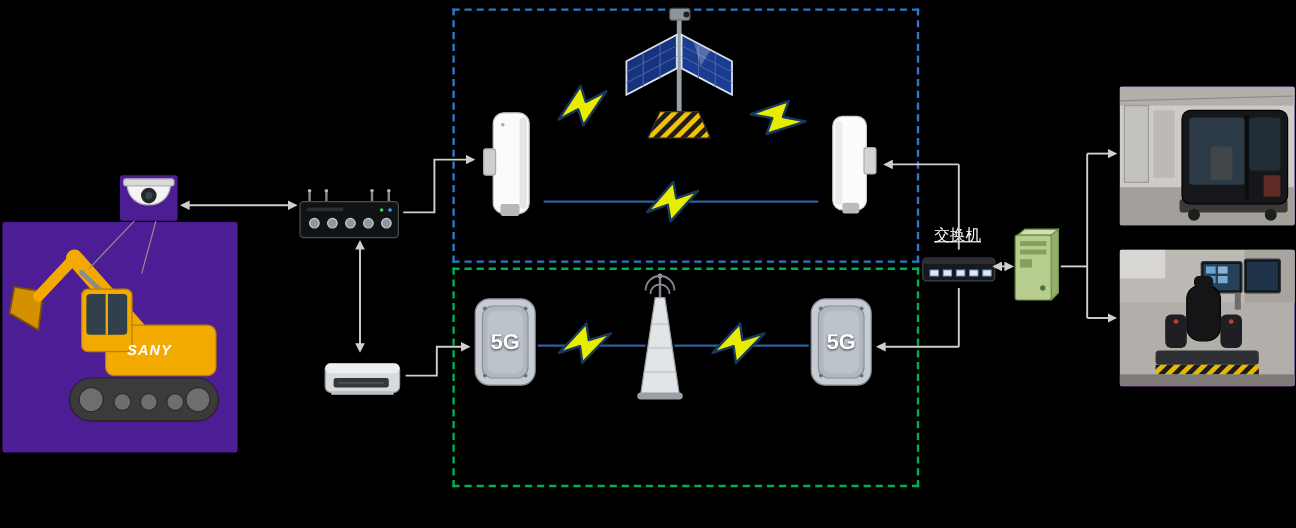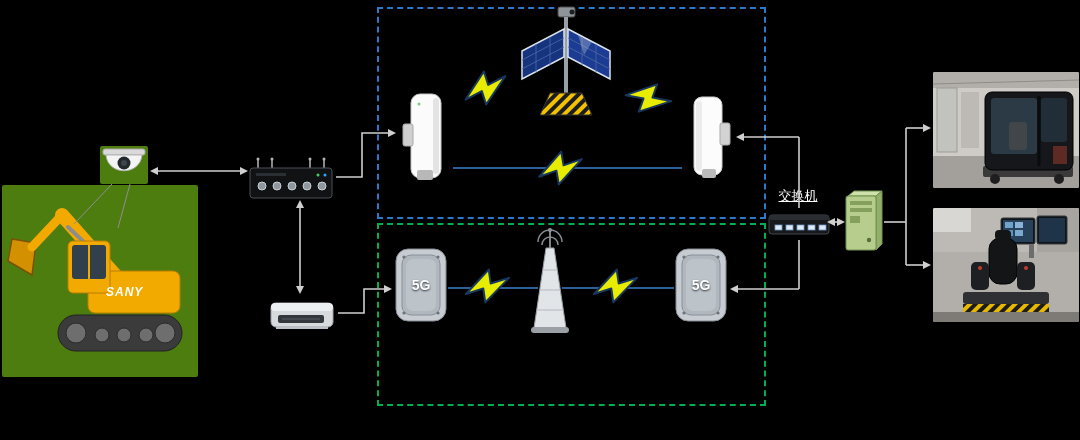--- a/index.html
+++ b/index.html
@@ -1,28 +1,28 @@
 <!DOCTYPE html>
 <html><head>
 <meta charset="utf-8">
 <style>
   html,body{margin:0;padding:0;background:#000;}
   .stage{position:relative;width:1080px;height:440px;background:#000;overflow:hidden;
          font-family:"Liberation Sans",sans-serif;}
   .node{position:absolute;}
-  .photo{background:#4d7c0f;border-radius:2px;}
+  .photo{background:#4c1d95;border-radius:2px;}
   svg{display:block;width:100%;height:100%;}
   .overlay{position:absolute;left:0;top:0;width:1080px;height:440px;z-index:6;pointer-events:none;}
   .zone{position:absolute;z-index:1;background:transparent;}
   .zone-blue{border:2px dashed #2e78c8;}
   .zone-green{border:2px dashed #00b050;}
   .node{z-index:3;}
   .switch-label{color:#fff;font-size:13px;text-align:center;line-height:16px;z-index:4;}
   .fiveg-label{position:absolute;inset:0;display:flex;align-items:center;justify-content:center;
-               color:#fff;font-weight:bold;font-size:14px;text-shadow:0 1px 2px #2b3036;}
+               color:#fff;font-weight:bold;font-size:18px;text-shadow:0 1px 2px #2b3036;}
   .sany{position:absolute;left:104px;top:100px;color:#fff;font-weight:bold;font-style:italic;
         font-size:12px;letter-spacing:1px;}
 </style>
 </head>
 <body>
 
 <div class="stage">
 
   <div class="zone zone-blue" style="left:377px;top:7px;width:385px;height:208px;"></div>
   <div class="zone zone-green" style="left:377px;top:223px;width:385px;height:179px;"></div>

